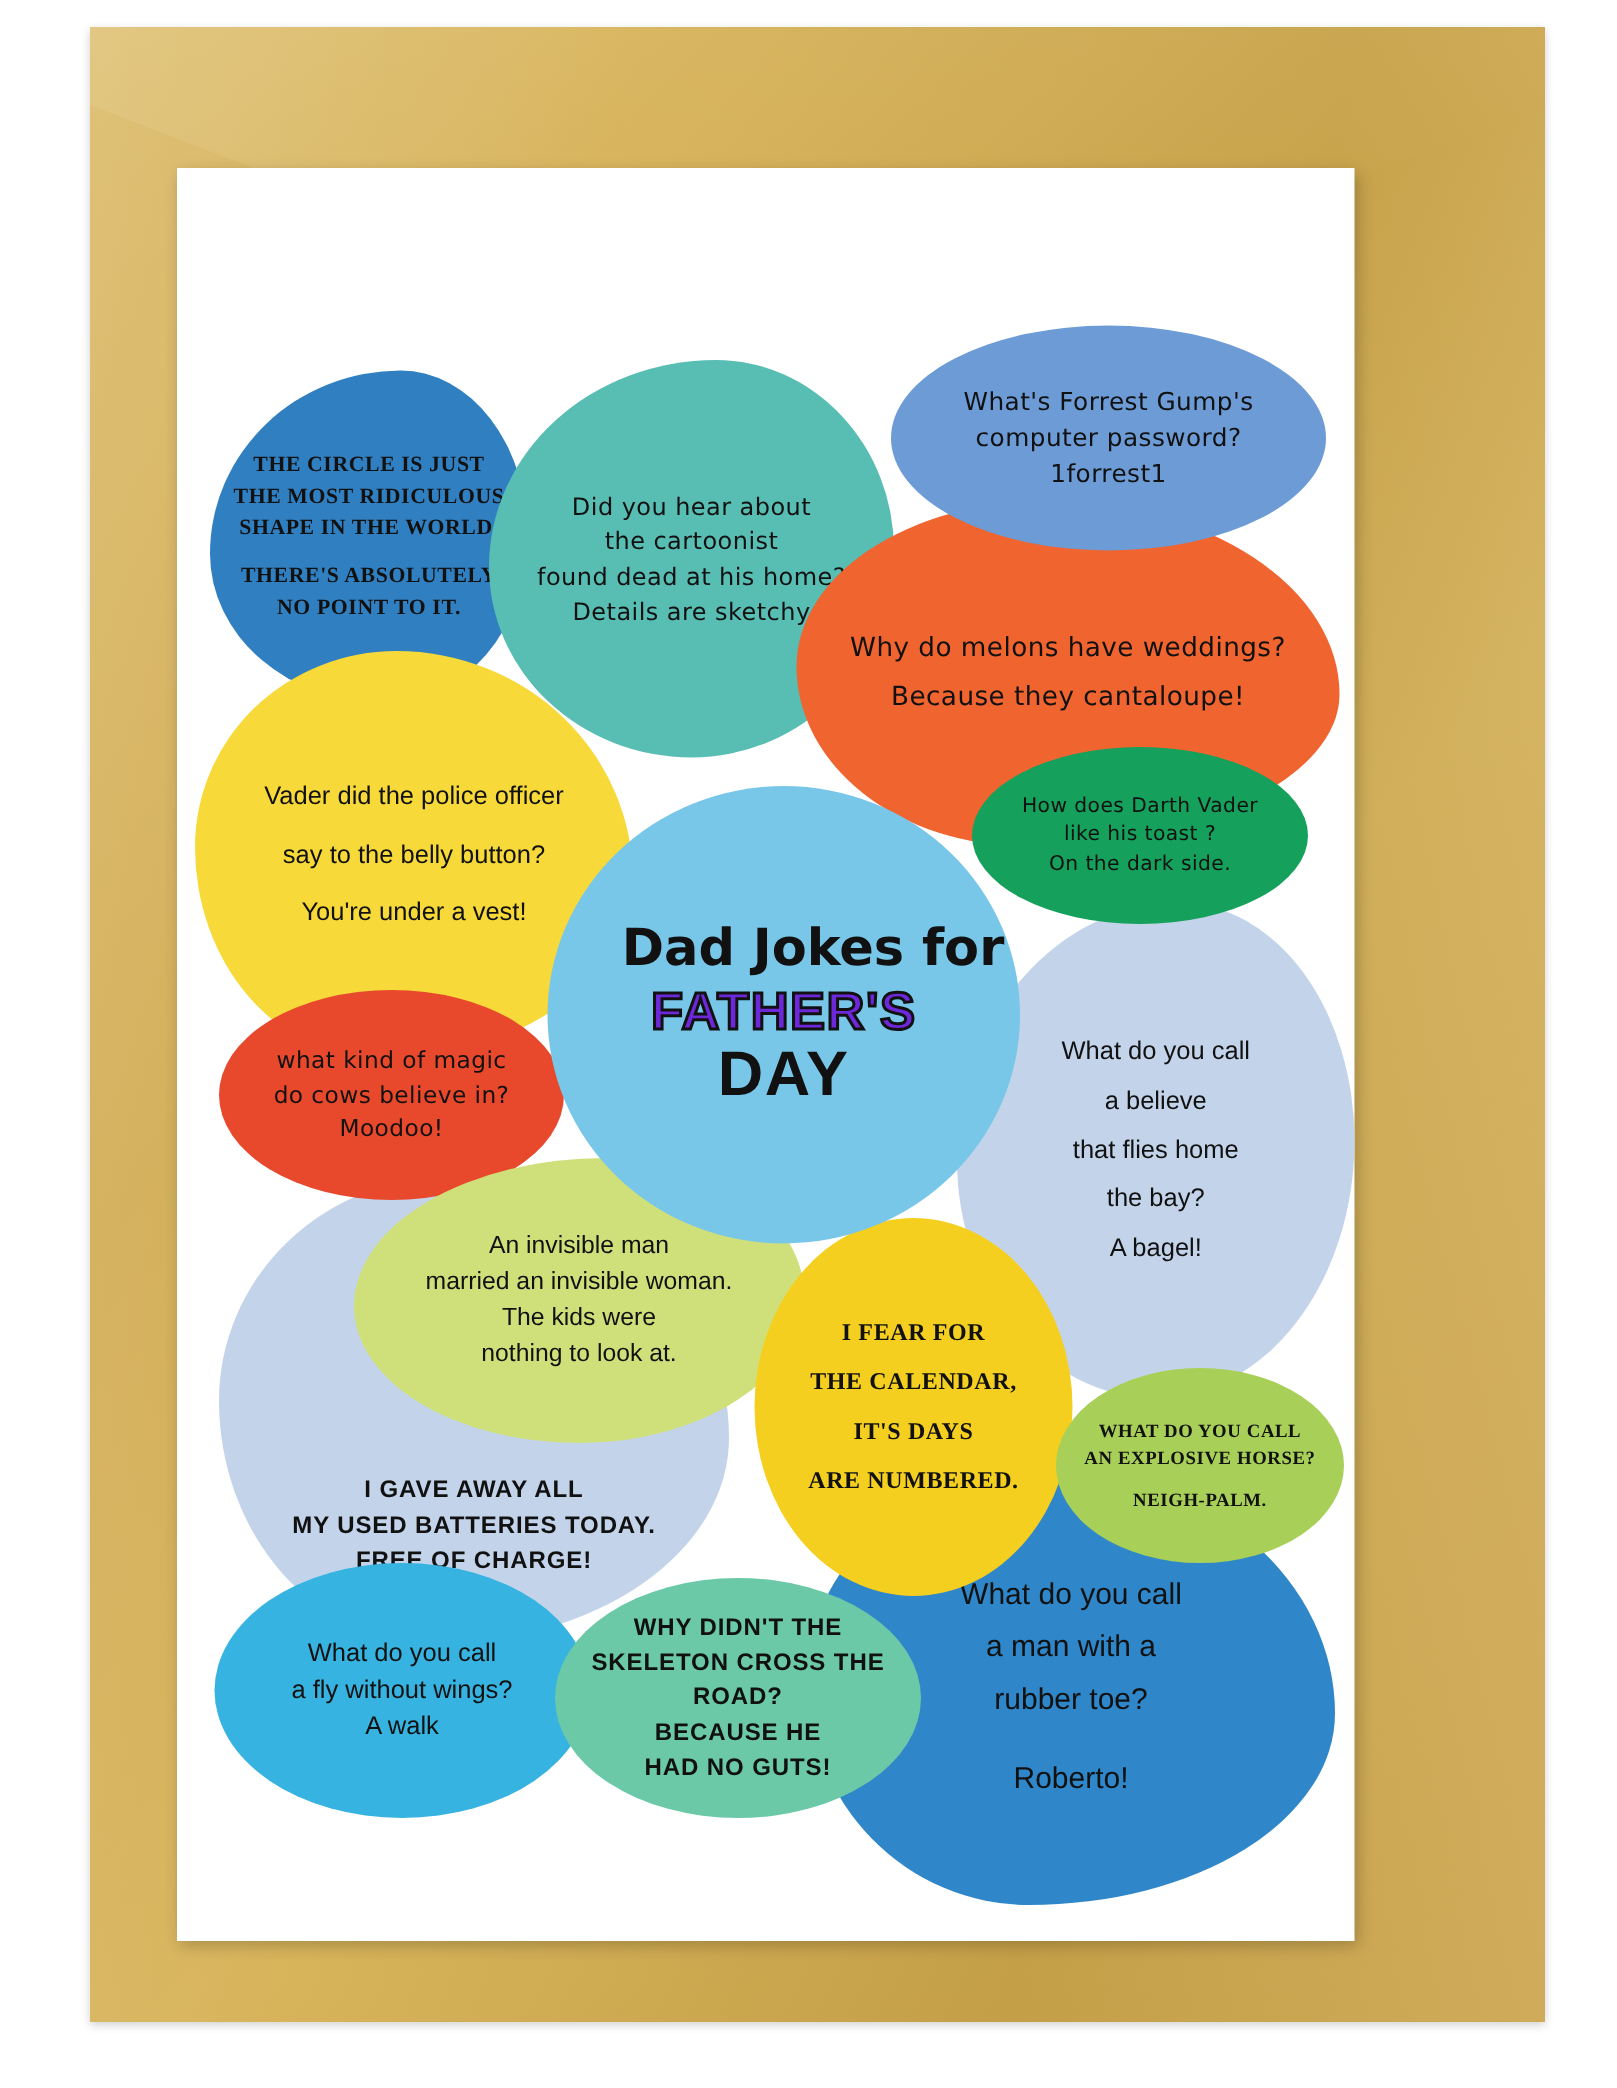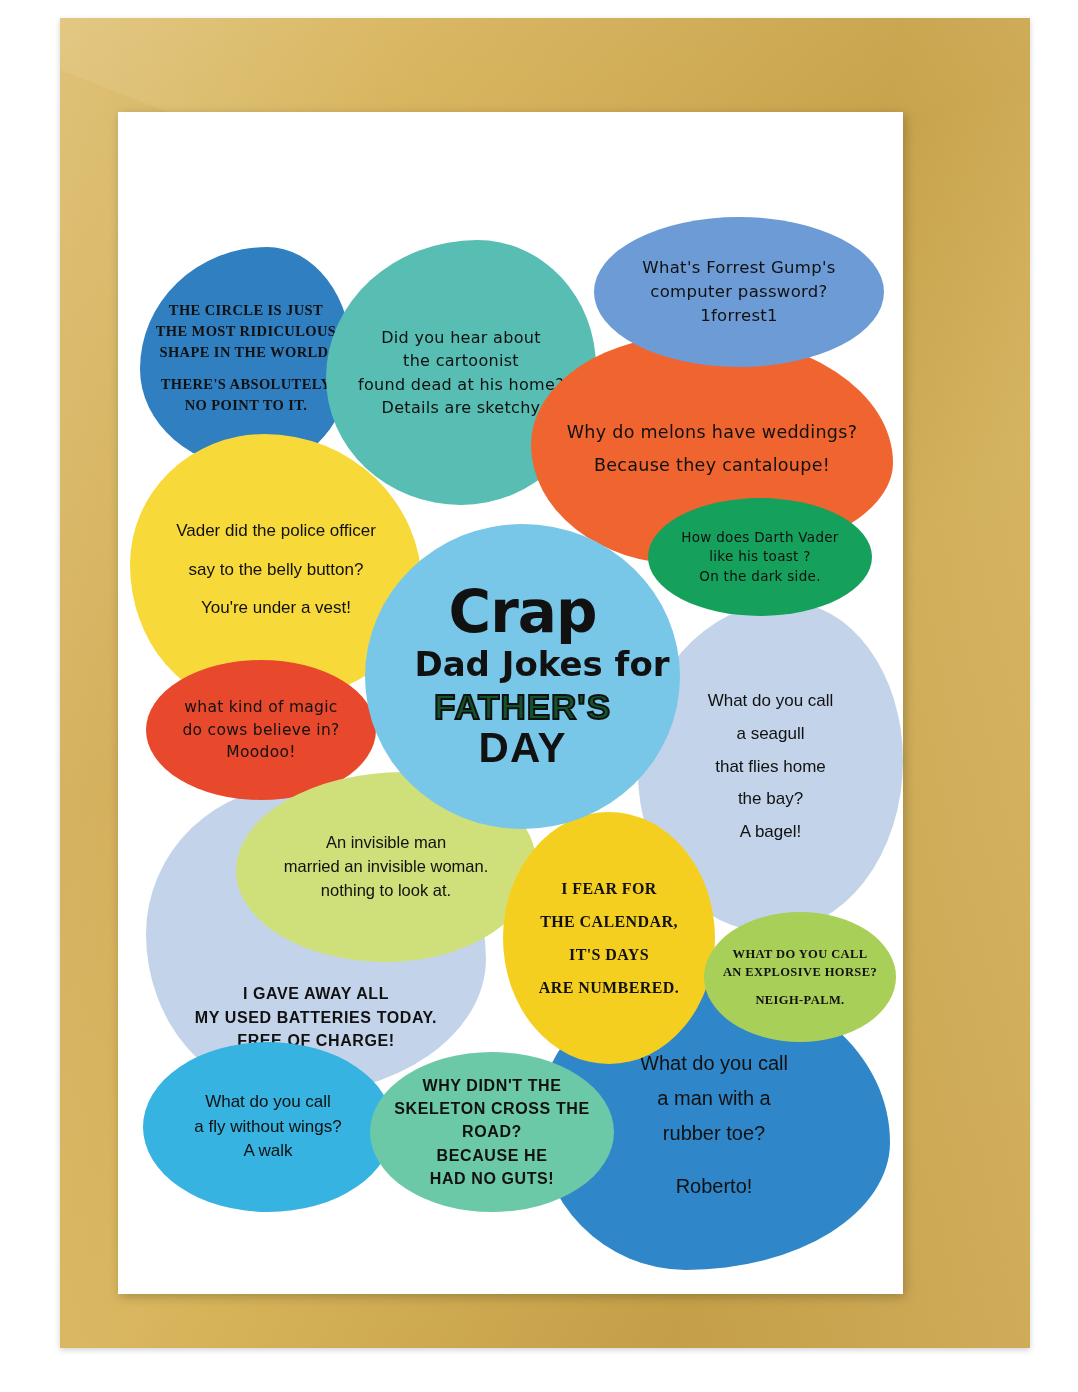--- a/index.html
+++ b/index.html
@@ -109,21 +109,21 @@
     color: #111;
     line-height: 1.05;
     margin-bottom: 6px;
     margin-left: 39px;
   }
   .t-fathers {
     font-family: "Liberation Sans", sans-serif;
     font-weight: 700;
     font-size: 35px;
     letter-spacing: 1px;
-    color: #14532d;
+    color: #6d28d9;
     -webkit-text-stroke: 2px #111;
     text-shadow: 0 0 0 #111;
     line-height: 1.05;
   }
   .t-day {
     font-family: "Liberation Sans", sans-serif;
     font-weight: 700;
     font-size: 42px;
     color: #111;
     line-height: 1.05;
@@ -180,21 +180,21 @@
 
     <div class="blob shape-c f-hand" style="left:530px; top:386px; width:224px; height:118px; background:#15a05b; font-size:13.5px; z-index:5;">
       <span>How does Darth Vader</span>
       <span>like his toast ?</span>
       <span>On the dark side.</span>
     </div>
 
     <div class="blob shape-a f-sans" style="left:520px; top:490px; width:265px; height:330px; background:#c3d4ea; font-size:17px; z-index:4;">
       <span>What do you call</span>
       <span style="height:8px"></span>
-      <span>a seagull</span>
+      <span>a believe</span>
       <span style="height:8px"></span>
       <span>that flies home</span>
       <span style="height:8px"></span>
       <span>the bay?</span>
       <span style="height:8px"></span>
       <span>A bagel!</span>
     </div>
 
     <div class="blob shape-c f-hand" style="left:28px; top:548px; width:230px; height:140px; background:#e8492c; font-size:15.5px; z-index:5;">
       <span>what kind of magic</span>
@@ -204,20 +204,21 @@
 
     <div class="blob shape-b f-bold" style="left:28px; top:672px; width:340px; height:312px; background:#c3d4ea; font-size:16px; z-index:3; justify-content:flex-end; padding-bottom:44px;">
       <span>I GAVE AWAY ALL</span>
       <span>MY USED BATTERIES TODAY.</span>
       <span>FREE OF CHARGE!</span>
     </div>
 
     <div class="blob shape-a f-sans" style="left:118px; top:660px; width:300px; height:190px; background:#cfe07a; font-size:16.5px; z-index:5;">
       <span>An invisible man</span>
       <span>married an invisible woman.</span>
+      <span>The kids were</span>
       <span>nothing to look at.</span>
     </div>
 
     <div class="blob shape-c f-serif" style="left:385px; top:700px; width:212px; height:252px; background:#f5cf1f; font-size:16px; z-index:6;">
       <span>I FEAR FOR</span>
       <span style="height:10px"></span>
       <span>THE CALENDAR,</span>
       <span style="height:10px"></span>
       <span>IT'S DAYS</span>
       <span style="height:10px"></span>
@@ -248,20 +249,19 @@
     </div>
 
     <div class="blob shape-c f-bold" style="left:252px; top:940px; width:244px; height:160px; background:#6bc9a8; font-size:16px; z-index:7;">
       <span>WHY DIDN'T THE</span>
       <span>SKELETON CROSS THE ROAD?</span>
       <span>BECAUSE HE</span>
       <span>HAD NO GUTS!</span>
     </div>
 
     <div class="title-blob">
-      <div class="t-crap">Crap</div>
       <div class="t-dad">Dad Jokes for</div>
       <div class="t-fathers">FATHER'S</div>
       <div class="t-day">DAY</div>
     </div>
 
   </div>
 </div>
 
 </body></html>

